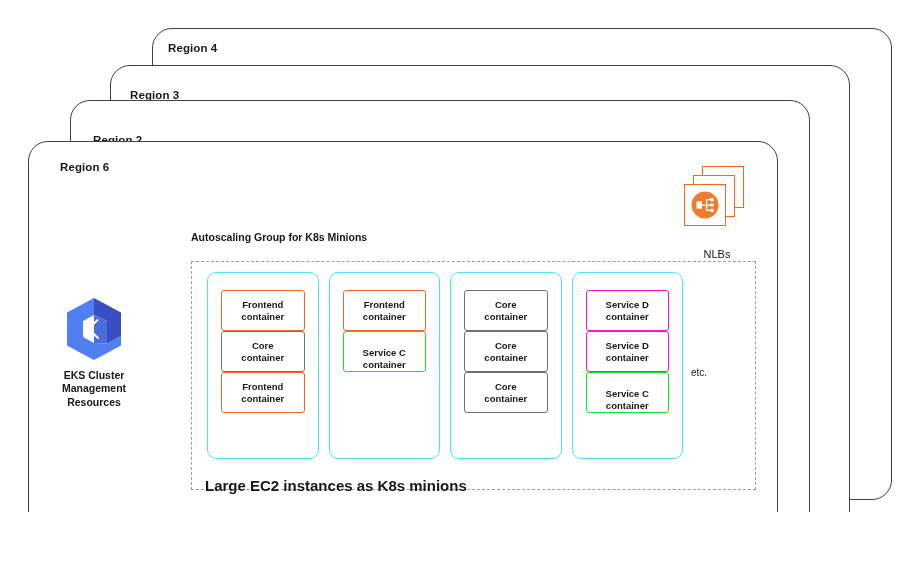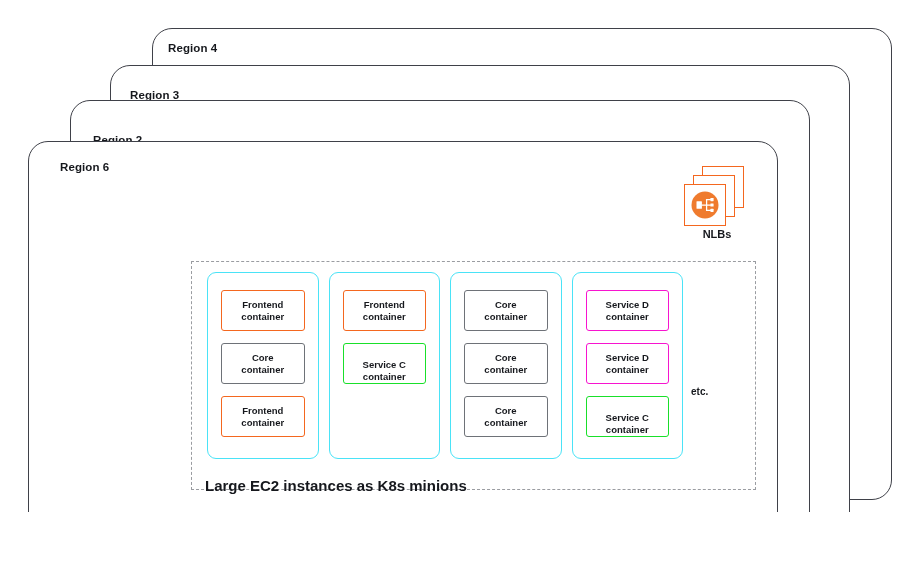--- a/index.html
+++ b/index.html
@@ -83,23 +83,23 @@
   }
   .nlb-sheet.s3 { left: 18px; top: 0px; }
   .nlb-sheet.s2 { left: 9px;  top: 9px; }
   .nlb-sheet.s1 { left: 0px;  top: 18px; }
   .nlb-glyph {
     position: absolute;
     left: 4px; top: 4px;
     width: 32px; height: 32px;
   }
   .nlb-caption {
-    margin-top: 2px;
+    margin-top: 22px;
     font-size: 11px;
-    font-weight: 700;
+    font-weight: 400;
     color: #16181d;
   }
 
   
   .asg-label {
     position: absolute;
     left: 191px;
     top: 231px;
     font-size: 10.5px;
     font-weight: 700;
@@ -123,23 +123,23 @@
     left: 205px;
     top: 477px;
     font-size: 15px;
     font-weight: 700;
     color: #16181d;
     white-space: nowrap;
   }
   .etc-label {
     position: absolute;
     left: 691px;
-    top: 386px;
+    top: 367px;
     font-size: 10px;
-    font-weight: 700;
+    font-weight: 400;
     color: #16181d;
   }
 
   
   .minions-row {
     position: absolute;
     left: 207px;
     top: 272px;
     width: 476px;
     height: 187px;
@@ -147,21 +147,21 @@
     gap: 10px;
   }
   .minion-col {
     flex: 1 1 0;
     border: 1.7px solid #4ae3f7;
     border-radius: 9px;
     box-sizing: border-box;
     padding: 17px 13px;
     display: flex;
     flex-direction: column;
-    gap: 12px;
+    gap: 0;
     background: #ffffff;
   }
   .container-box {
     height: 41px;
     border-radius: 3px;
     box-sizing: border-box;
     display: flex;
     flex-direction: column;
     align-items: center;
     justify-content: center;
@@ -197,20 +197,42 @@
   <div class="region-label" style="left:130px; top:89px; z-index:4;">Region 3</div>
 
   <div class="region-card" style="left:70px; top:100px; width:740px; height:448px; z-index:5;"></div>
   <div class="region-label" style="left:93px; top:118px; z-index:6;margin-top:16px;">Region 2</div>
 
   <div class="region-card" style="left:28px; top:141px; width:750px; height:398px; z-index:7;"></div>
   <div class="region-label" style="left:60px; top:161px; z-index:8;">Region 6</div>
 
   <div style="position:absolute; left:0; top:0; width:920px; height:568px; z-index:9;">
 
+    <div class="eks-block">
+      <svg class="eks-icon" viewBox="0 0 62 66" aria-hidden="true">
+
+        <path d="M31 2 L4 16.5 L4 49.5 L31 64 L31 47 L20 41 L20 25 L31 19 Z" fill="#4f7ff0"></path>
+
+        <path d="M31 64 L58 49.5 L58 40 L44 47.5 L31 47 Z" fill="#4f7ff0"></path>
+
+        <path d="M31 2 L58 16.5 L58 40 L44 47.5 L44 25 L31 19 Z" fill="#3b4fc4"></path>
+
+        <path d="M31 19 L44 25 L44 47.5 L31 47 Z" fill="#4a6ddb"></path>
+
+        <g fill="none" stroke="#ffffff" stroke-width="1.9" stroke-linecap="round">
+          <path d="M25 24 L25 42"></path>
+          <path d="M34.5 24 L25.5 33 L35 42"></path>
+        </g>
+      </svg>
+      <div class="eks-caption">
+        <div>EKS Cluster</div>
+        <div>Management</div>
+        <div>Resources</div>
+      </div>
+    </div>
 
     <div class="nlb-block">
       <div class="nlb-stack">
         <div class="nlb-sheet s3"></div>
         <div class="nlb-sheet s2"></div>
         <div class="nlb-sheet s1">
           <svg class="nlb-glyph" viewBox="0 0 32 32" aria-hidden="true">
             <circle cx="16" cy="16" r="13.5" fill="#ef7b2e"></circle>
             <g fill="#ffffff">
               <rect x="7.5" y="12.2" width="5.4" height="7.6" rx="0.6"></rect>
@@ -224,20 +246,21 @@
               <path d="M17.6 10.6 L21.4 10.6"></path>
               <path d="M17.6 16 L21.4 16"></path>
               <path d="M17.6 21.4 L21.4 21.4"></path>
             </g>
           </svg>
         </div>
       </div>
       <div class="nlb-caption">NLBs</div>
     </div>
 
+    <div class="asg-label">Autoscaling Group for K8s Minions</div>
 
     <div class="ec2-dashed"></div>
     <div class="ec2-caption">Large EC2 instances as K8s minions</div>
     <div class="etc-label">etc.</div>
 
     <div class="minions-row">
 
       <div class="minion-col">
         <div class="container-box frontend">
           <span>Frontend</span>

